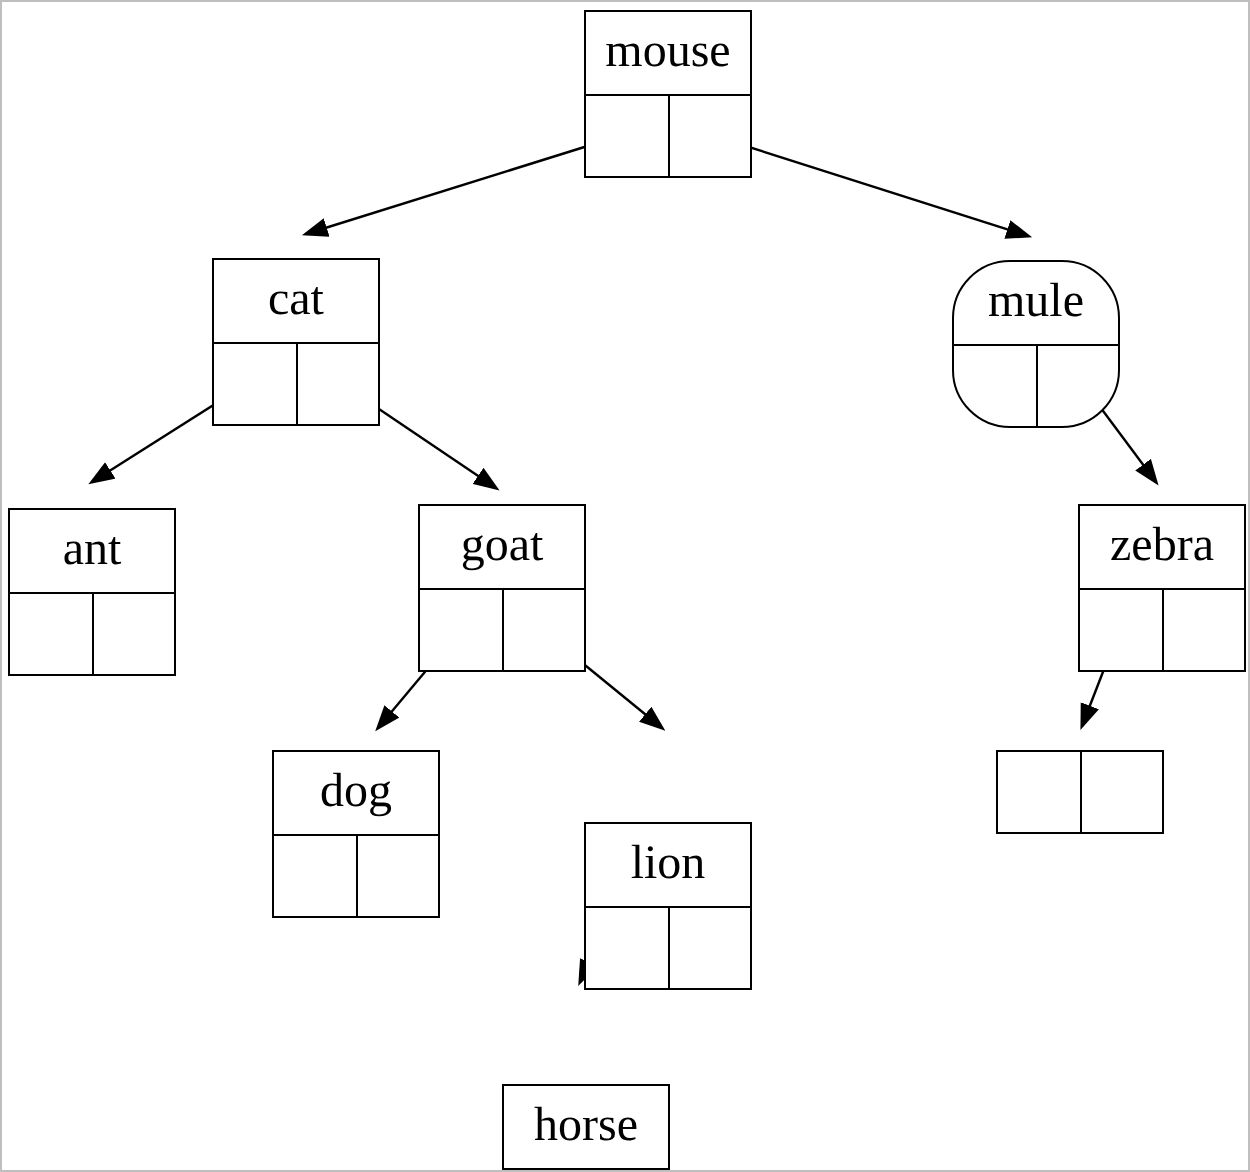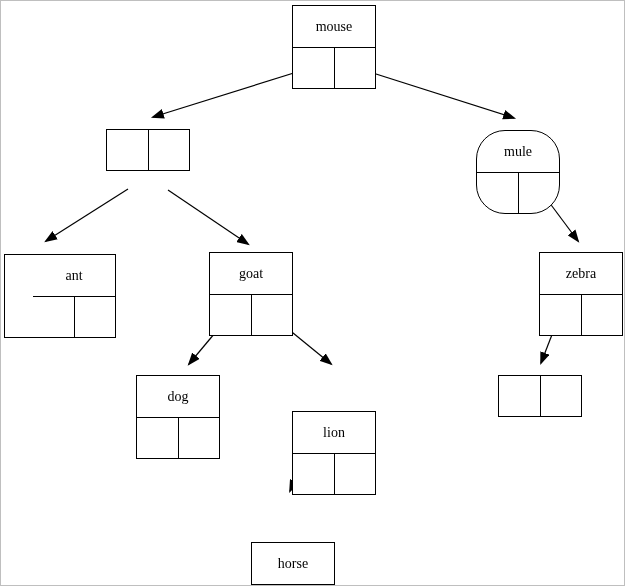--- a/index.html
+++ b/index.html
@@ -28,21 +28,21 @@
     width: 82px;
     border: 1px solid #000000;
     background: #ffffff;
   }
   .node .label {
     height: 41px;
     border-bottom: 1px solid #000000;
     display: flex;
     align-items: center;
     justify-content: center;
-    font-size: 14px;
+    font-size: 24px;
     color: #000000;
   }
   .node .cells {
     display: flex;
     height: 40px;
   }
   .node .cell {
     flex: 1 1 50%;
   }
   .node .cell.left {
@@ -73,35 +73,36 @@
 
   <div class="node" style="left:291px; top:4px;">
     <div class="label">mouse</div>
     <div class="cells">
       <div class="cell left"></div>
       <div class="cell right"></div>
     </div>
   </div>
 
   <div class="node" style="left:105px; top:128px;">
+    <div class="label">cat</div>
     <div class="cells">
       <div class="cell left"></div>
       <div class="cell right"></div>
     </div>
   </div>
 
   <div class="node" style="left:475px; top:129px;border-radius:29px;">
     <div class="label">mule</div>
     <div class="cells">
       <div class="cell left"></div>
       <div class="cell right"></div>
     </div>
   </div>
 
-  <div class="node" style="left:3px; top:253px;padding-left:28px;">
+  <div class="node" style="left:3px; top:253px;">
     <div class="label">ant</div>
     <div class="cells">
       <div class="cell left"></div>
       <div class="cell right"></div>
     </div>
   </div>
 
   <div class="node" style="left:208px; top:251px;">
     <div class="label">goat</div>
     <div class="cells">

